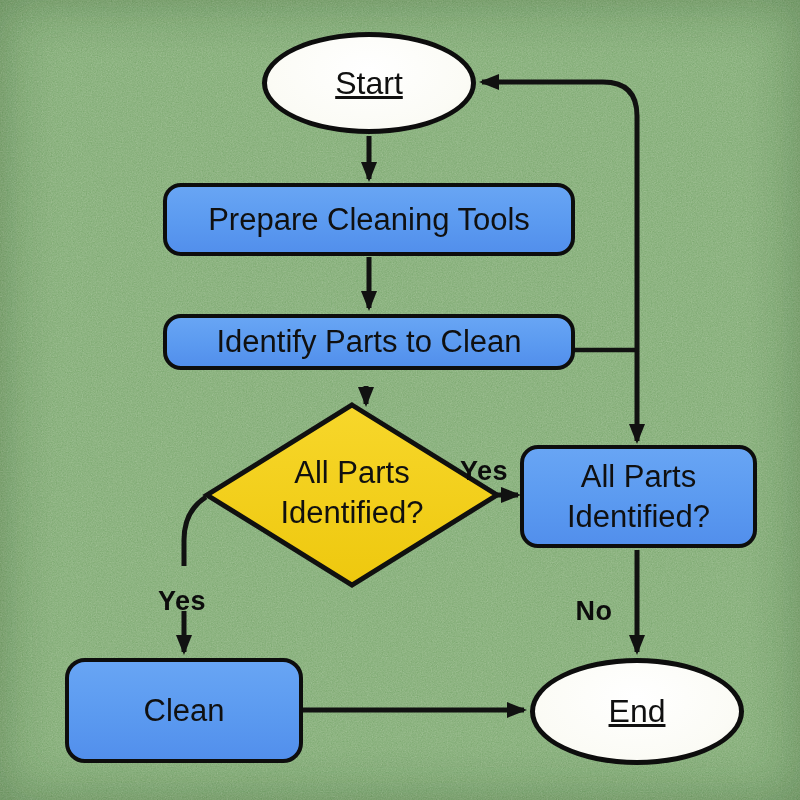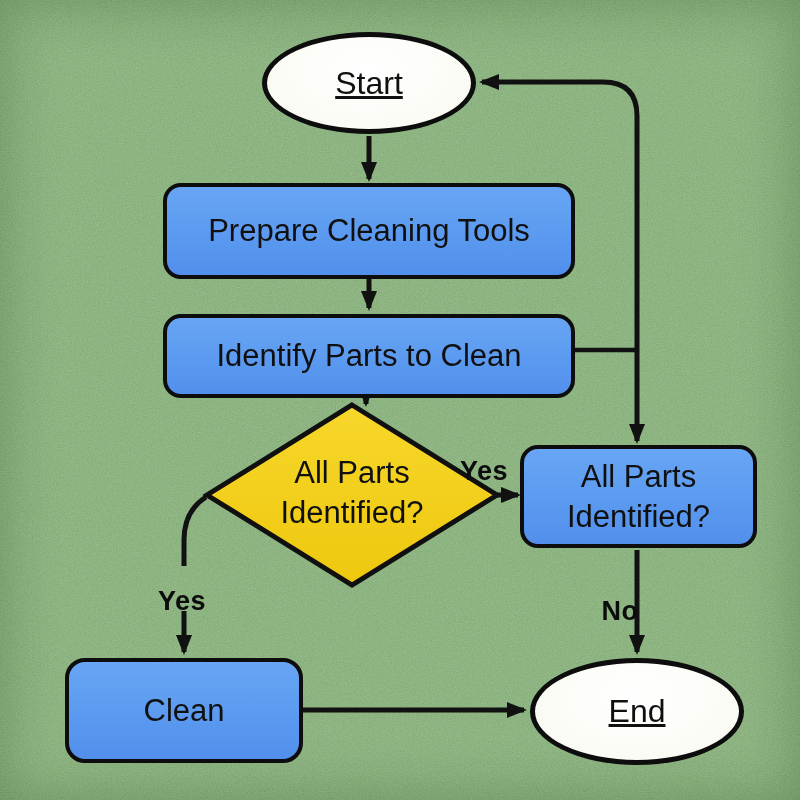--- a/index.html
+++ b/index.html
@@ -123,25 +123,25 @@
     <path class="edge" d="M637 550 V652" marker-end="url(#arrow)"></path>
     <path class="edge" d="M303 710 H524" marker-end="url(#arrow)"></path>
 
     <polygon points="352,405 497,495 352,585 207,495" fill="url(#diamondGrad)" stroke="#101010" stroke-width="5" stroke-linejoin="miter"></polygon>
   </svg>
 
   <div class="node terminator" style="left:262px; top:32px; width:214px; height:102px;">
     <span>Start</span>
   </div>
 
-  <div class="node process" style="left:163px; top:183px; width:412px; height:96px;">
+  <div class="node process" style="left:163px; top:183px; width:412px; height:73px;">
     <span>Prepare Cleaning Tools</span>
   </div>
 
-  <div class="node process" style="left:163px; top:314px; width:412px; height:84px;">
+  <div class="node process" style="left:163px; top:314px; width:412px; height:56px;">
     <span>Identify Parts to Clean</span>
   </div>
 
   <div class="decision-label" style="left:352px; top:493px;">
     <div>All Parts</div>
     <div>Identified?</div>
   </div>
 
   <div class="node process" style="left:520px; top:445px; width:237px; height:103px;">
     <div>
@@ -155,15 +155,15 @@
       <div>Clean</div>
     </div>
   </div>
 
   <div class="node terminator" style="left:530px; top:658px; width:214px; height:107px;">
     <span>End</span>
   </div>
 
   <div class="edge-label" style="left:484px; top:460px;">Yes</div>
   <div class="edge-label" style="left:182px; top:590px;">Yes</div>
-  <div class="edge-label" style="left:620px; top:600px;">No</div>
+  <div class="edge-label" style="left:594px; top:600px;">No</div>
 
 </div>
 
 </body></html>

